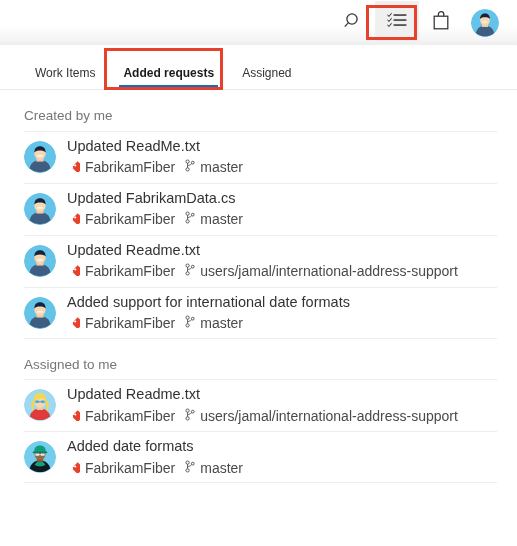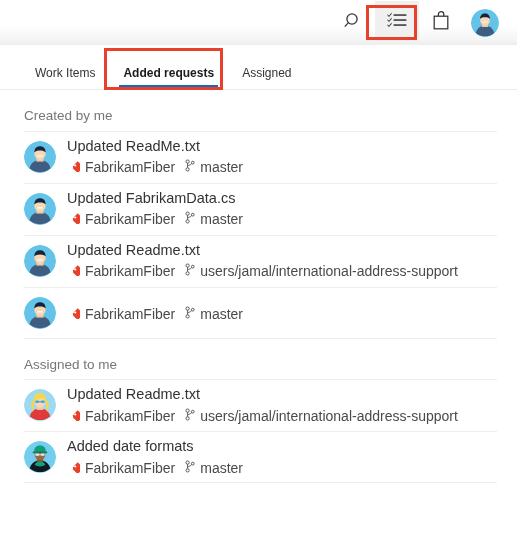--- a/index.html
+++ b/index.html
@@ -375,20 +375,21 @@
       <svg width="32" height="32" viewBox="0 0 32 32">
         <circle cx="16" cy="16" r="16" fill="#64c3e8"></circle>
         <path d="M16 19c6 0 9.5 3.6 10.4 8.3A16 16 0 0 1 5.6 27.3C6.5 22.6 10 19 16 19z" fill="#3f5d80"></path>
         <rect x="12.4" y="15.6" width="7.2" height="5" fill="#f0c9a4"></rect>
         <ellipse cx="16" cy="12.4" rx="5.7" ry="6.3" fill="#f7d7b4"></ellipse>
         <path d="M10.3 11.6c0-4.2 2.3-6.4 5.7-6.4s5.7 2.2 5.7 6.4c0 0-1.2-2.1-5.7-2.1s-5.7 2.1-5.7 2.1z" fill="#17253a"></path>
         <rect x="13.3" y="14.3" width="5.4" height="1.1" rx="0.5" fill="#ffffff"></rect>
       </svg>
     </span>
     <span class="row-text">
+      <span class="row-title">Added support for international date formats</span>
       <span class="row-meta">
         <span class="repo-icon">
           <svg width="13" height="13" viewBox="0 0 16 16">
             <rect x="8" y="0.7" width="10.3" height="10.3" transform="rotate(45 8 8)" fill="#e8402a"></rect>
             <g fill="#ffffff">
               <circle cx="6.3" cy="5.4" r="1.25"></circle>
               <circle cx="6.3" cy="10.6" r="1.25"></circle>
               <circle cx="10.2" cy="8" r="1.25"></circle>
               <rect x="5.8" y="5.4" width="1" height="5.2"></rect>
               <path d="M6.3 7.6 L9.4 7.6 L9.4 8.5 L6.3 8.5 Z"></path>

